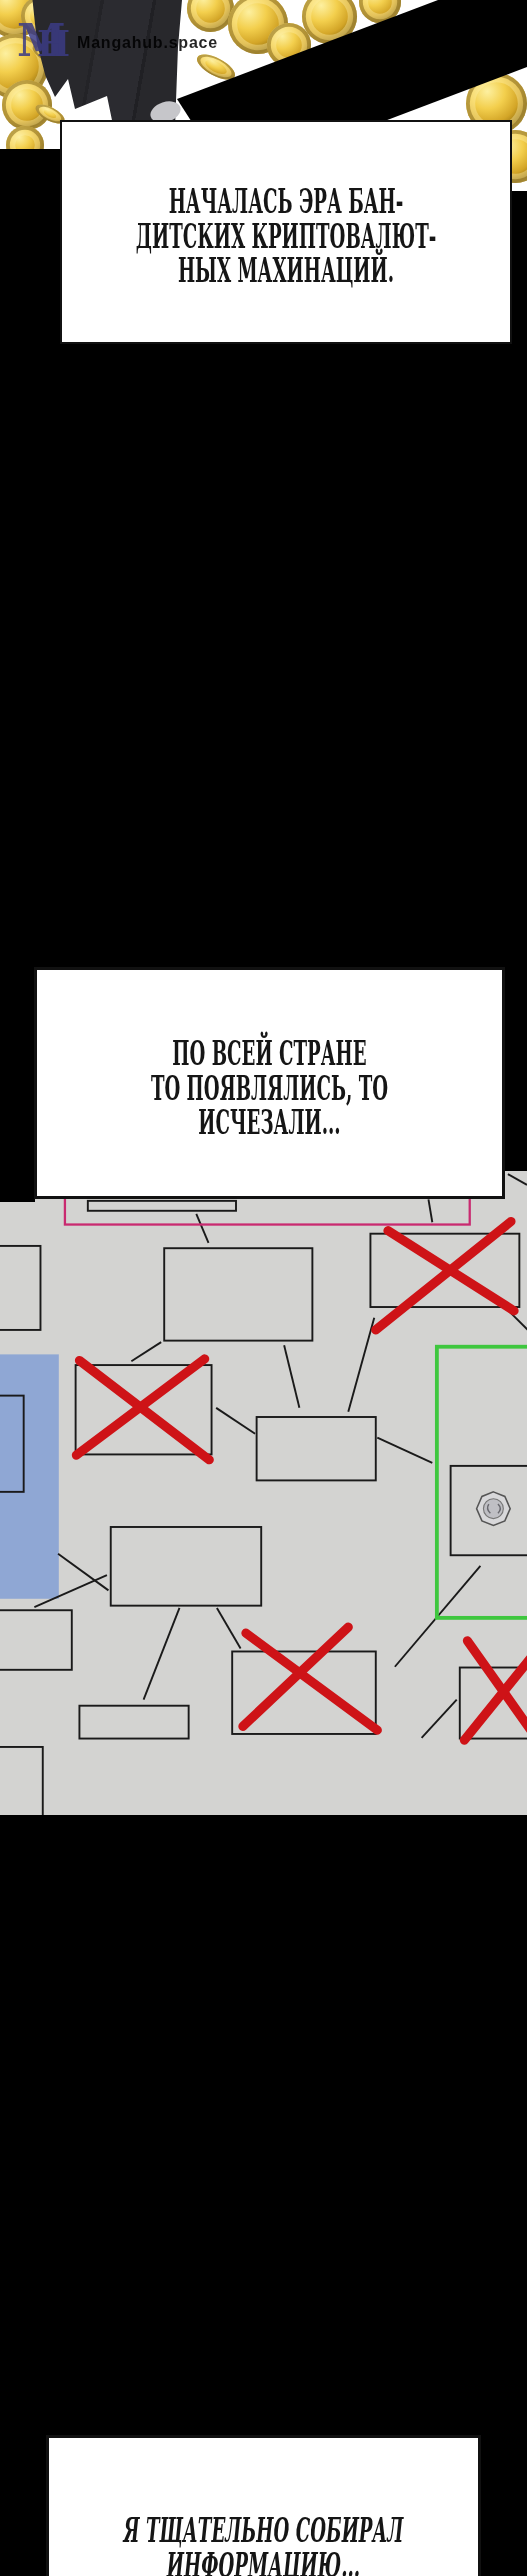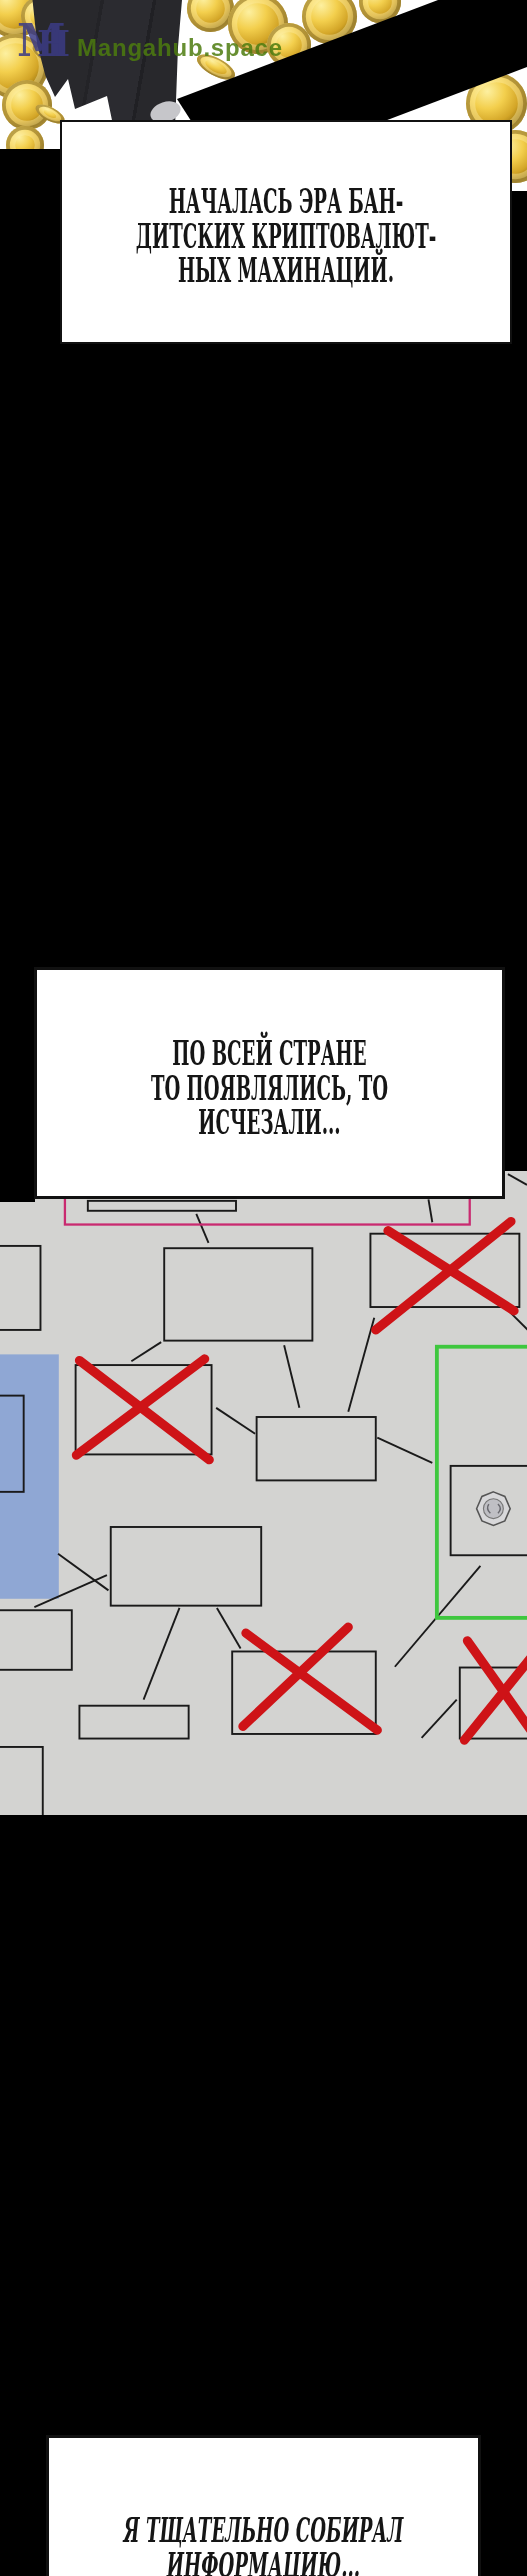--- a/index.html
+++ b/index.html
@@ -18,21 +18,21 @@
   .collar { position:absolute; left:150px; top:102px; width:31px; height:20px; background:#c6c6ca;
             border-radius:50%; transform:rotate(-18deg); }
   .band { position:absolute; left:0; top:0; width:527px; height:191px; background:#000;
           clip-path: polygon(438px 0, 527px 0, 527px 67px, 229px 180px, 177px 99px); }
   .corner-black { position:absolute; left:0; top:149px; width:61px; height:42px; background:#000; }
   .watermark { position:absolute; left:17px; top:13.8px; color:#3b3b85; opacity:.85; }
   .wm-logo { position:absolute; left:0; top:0; width:53px; height:53px; font-family:"DejaVu Serif",serif; }
   .wm-m { position:absolute; left:0; top:1.5px; font-size:44px; font-weight:700; }
   .wm-h { position:absolute; left:20px; top:9.2px; font-size:35px; font-weight:700; }
   .wm-text { position:absolute; left:60px; top:20px; font-family:"Liberation Sans",sans-serif;
-             font-size:24px; font-weight:600; letter-spacing:0.8px; color:#4d7c0f; }
+             font-size:16px; font-weight:600; letter-spacing:0.8px; color:#000000; }
 
   
   .caption-box { position:absolute; background:#fff; border:3.1px solid #111; box-sizing:border-box; }
   #box1 { left:60px;  top:120px;  width:452px; height:224px; border-width:2.3px; }
   #box2 { left:34px;  top:967px; width:471px; height:232px; }
   #box3 { left:44px;  top:1738px; width:468px; height:253px; }
   #box4 { left:46px;  top:2435px; width:435px; height:179px; border-bottom:none;font-style:italic; }
   .caption-text { position:absolute; left:0; right:0; text-align:center;
                   font-family:"DejaVu Serif",serif; font-weight:700; font-size:26px; line-height:27px;
                   color:#151515; transform:scale(0.7,1.28); transform-origin:50% 0; white-space:nowrap; }

